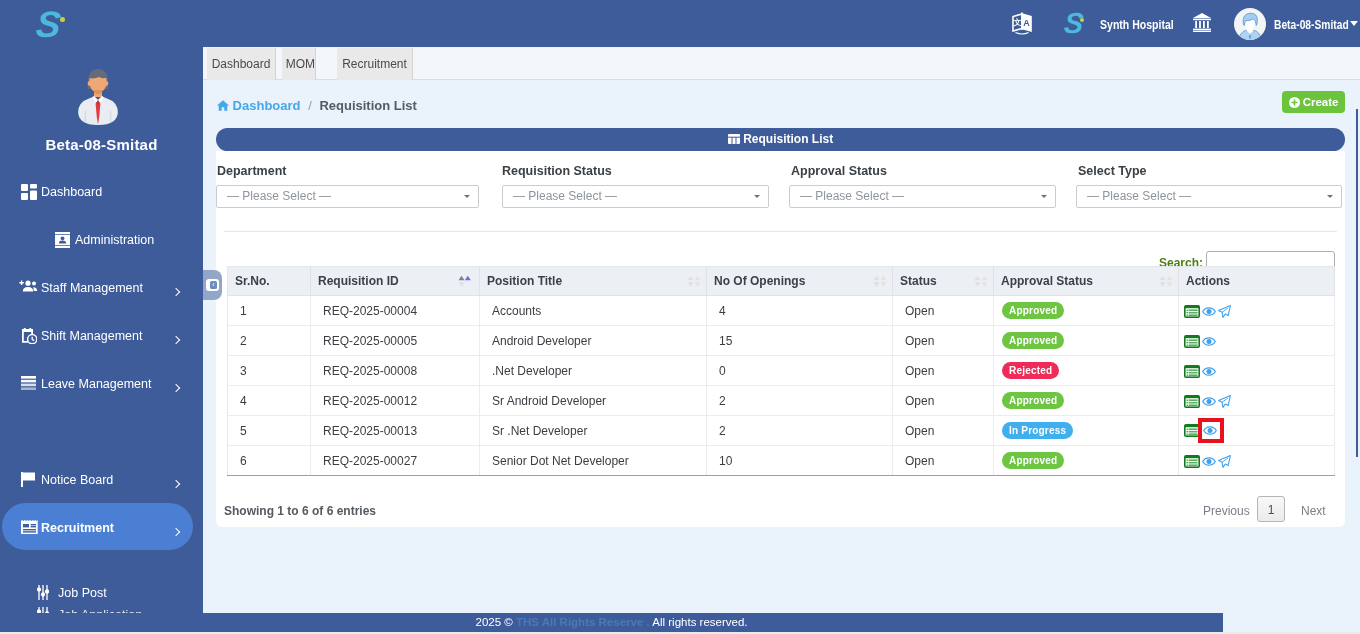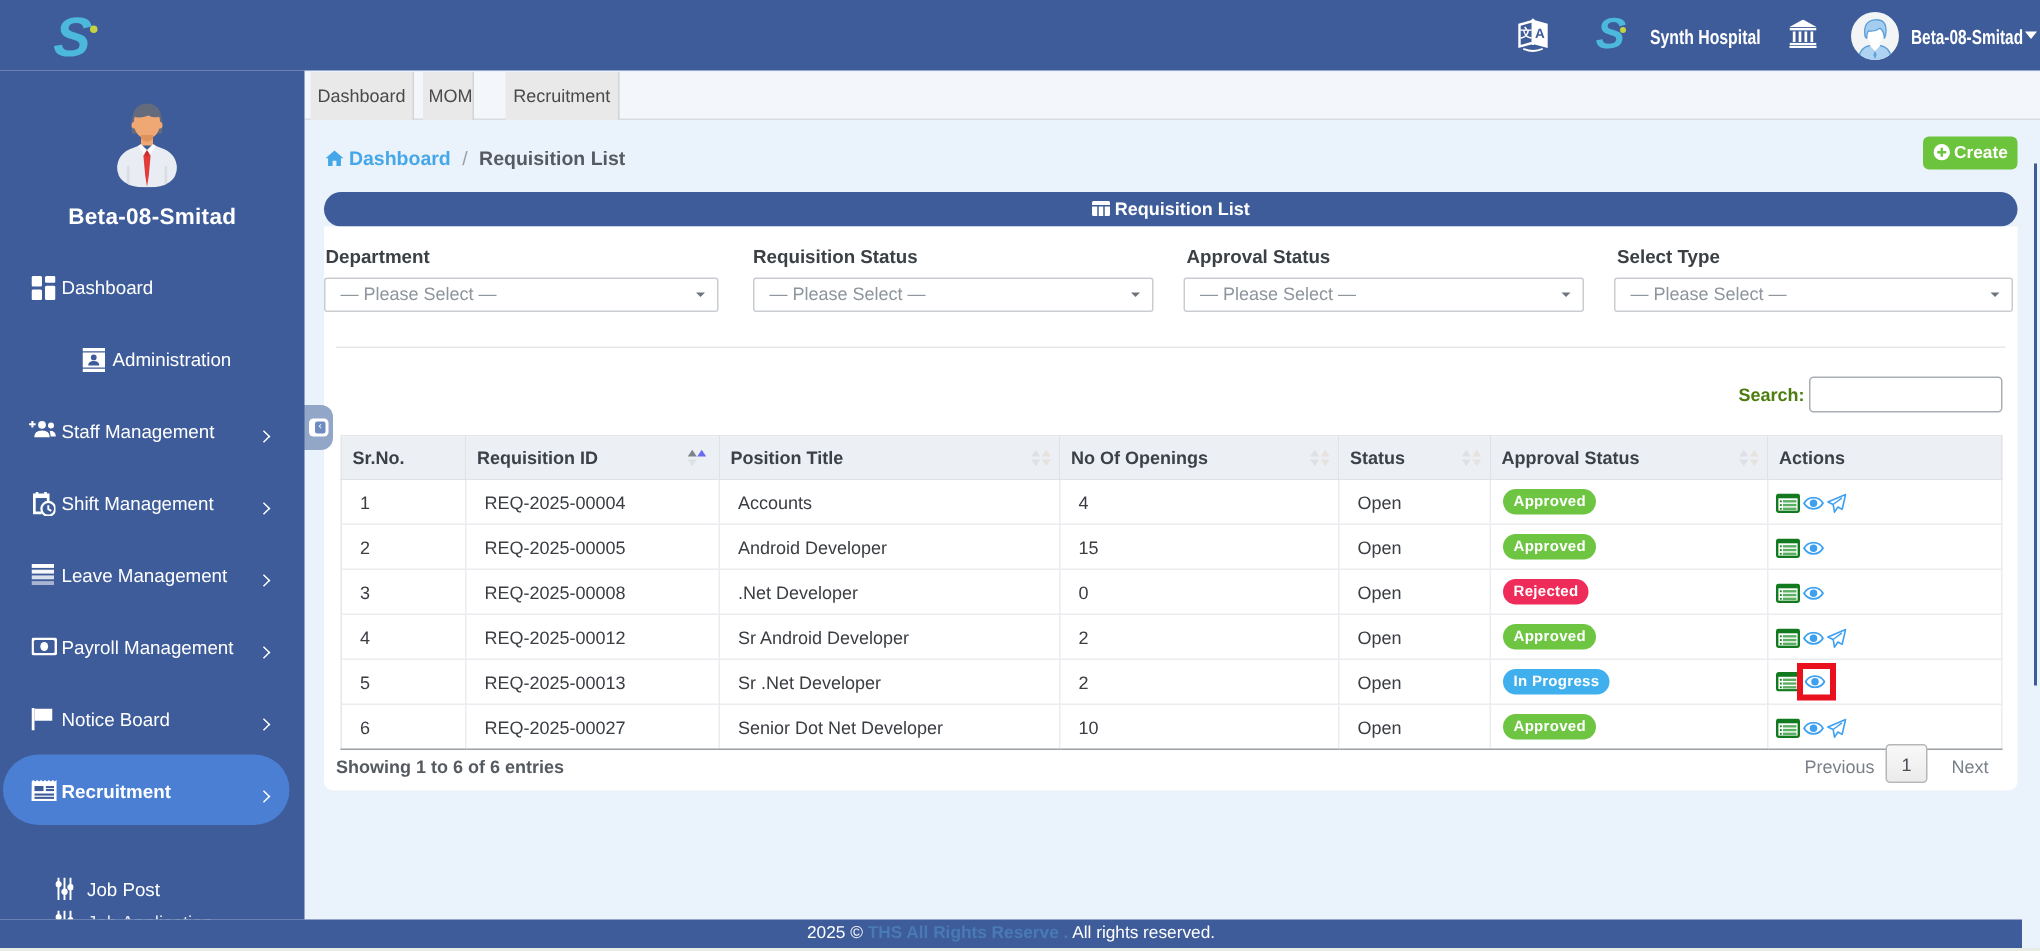--- a/index.html
+++ b/index.html
@@ -36,21 +36,21 @@
   #card { position:absolute; left:13px; top:104px; width:1129px; height:376px; background:#fff; border-radius:0 0 6px 6px; }
 
   .flabel { position:absolute; font-size:12.5px; font-weight:bold; color:#3b4045; }
   .fsel { position:absolute; height:23px; background:#fff; border:1px solid #c9cdd2; border-radius:2px; color:#8e959d; font-size:12px; line-height:21px; padding-left:10px; }
   .fsel .caret { position:absolute; right:8px; top:9px; width:0; height:0; border-left:3px solid transparent; border-right:3px solid transparent; border-top:3.5px solid #6e757c; }
 
   .srch-label { position:absolute; font-size:12px; font-weight:bold; color:#4d7c0f; }
   #srch { position:absolute; border:1px solid #a9aeb3; border-radius:3px; background:#fff; }
 
   
-  table#tbl { position:absolute; left:11px; top:139px; width:1107px; border-collapse:collapse; table-layout:fixed; border-bottom:1px solid #9aa0a5;padding-left:20px; }
+  table#tbl { position:absolute; left:11px; top:115px; width:1107px; border-collapse:collapse; table-layout:fixed; border-bottom:1px solid #9aa0a5;padding-left:20px; }
   #tbl th { background:#eceff3; border:1px solid #dfe2e6; border-top:1px solid #e4e7ea; font-size:12px; font-weight:bold; color:#3c4049; text-align:left; padding:0 0 0 7px; height:29px; position:relative; }
   #tbl td { border:1px solid #eaecef; border-top:none; font-size:12px; color:#3a3d42; padding:0 0 0 12px; height:30px; background:#fff; }
   #tbl th:first-child, #tbl td:first-child { border-left:1px solid #e4e6e9; }
   .sort { position:absolute; right:5px; top:7px; width:14px; height:15px; }
   .pillst { display:inline-block; border-radius:10px; color:#fff; font-size:10px; font-weight:bold; padding:3px 7px 3px 7px; letter-spacing:0.2px; } td.stcell { padding-left:8px !important; }
   .st-ap { background:#6dc542; }
   .st-rj { background:#ee2b59; }
   .st-ip { background:#3fb0ed; }
   .acticons svg { vertical-align:middle; } td.acticons { padding-left:5px !important; } .acticons svg { margin-right:2px; } #tbl tr:last-child td { border-bottom:1px solid #9aa0a5; }
 
@@ -58,21 +58,21 @@
   #pg-prev { position:absolute; left:987px; top:353px; font-size:12px; color:#7a8088; }
   #pg-box { position:absolute; left:1041px; top:345px; width:28px; height:26px; border:1px solid #b6b6b6; border-radius:3px; background:linear-gradient(#f8f8f8,#ebebeb); color:#4a4f55; font-size:12px; text-align:center; line-height:26px; }
   #pg-next { position:absolute; left:1085px; top:353px; font-size:12px; color:#7a8088; }
 
   
   #collapse { position:absolute; left:-14px; top:119px; z-index:3; width:20px; height:30px; background:#92a7c8; border-radius:0 8px 8px 0; }
   #collapse .in { position:absolute; left:4px; top:9px; width:13px; height:12px; background:#fff; border-radius:3px; }
   #collapse .sq { position:absolute; left:4px; top:2px; width:7px; height:8px; background:#6f8cc0; border-radius:1.5px; color:#fff; font-size:7px; line-height:8px; text-align:center; }
 
   
-  #footer { position:absolute; left:0; top:613px; width:1348px; height:19px; background:#3e5c99; color:#fff; font-size:11.5px; text-align:center; line-height:18px; z-index:6; }
+  #footer { position:absolute; left:0; top:613px; width:1223px; height:19px; background:#3e5c99; color:#fff; font-size:11.5px; text-align:center; line-height:18px; z-index:6; }
   #footer .lnk { color:#497ab4; font-weight:bold; }
   #strip { position:absolute; left:0; top:632px; width:1360px; height:2px; background:#e7ece5; }
   #sbar { position:absolute; left:1356px; top:109px; width:2px; height:348px; background:#3e5c99; z-index:7; }
 </style>
 </head>
 <body>
 
 <div id="header">
   <div class="abs slogo" style="left:36px; top:4px; font-size:37px; transform:skewX(-5deg);">S</div>
   <div class="abs" style="left:60px; top:17px; width:5px; height:5px; border-radius:50%; background:#c6d341;"></div>
@@ -193,29 +193,20 @@
     <span class="ar"><span class="chev"></span></span>
   </div>
   <div class="mi" style="top:327px;">
     <span class="ic"><svg width="15" height="14" viewBox="0 0 15 14" fill="#fff">
           <rect x="0" y="0" width="15" height="2.6"></rect>
           <rect x="0" y="3.8" width="15" height="2.6" opacity="0.95"></rect>
           <rect x="0" y="7.6" width="15" height="2.6" opacity="0.8"></rect>
           <rect x="0" y="11.4" width="15" height="2.6" opacity="0.55"></rect>
         </svg></span>
     <span class="lb">Leave Management</span>
-    <span class="ar"><span class="chev"></span></span>
-  </div>
-  <div class="mi" style="top:375px;">
-    <span class="ic"><svg width="17" height="12" viewBox="0 0 17 12">
-          <rect x="0" y="0" width="17" height="12" rx="1.5" fill="#fff"></rect>
-          <rect x="1.6" y="1.6" width="13.8" height="8.8" rx="1" fill="#3e5c99"></rect>
-          <ellipse cx="8.5" cy="6" rx="2.6" ry="3" fill="#fff"></ellipse>
-        </svg></span>
-    <span class="lb">Payroll Management</span>
     <span class="ar"><span class="chev"></span></span>
   </div>
   <div class="mi" style="top:423px;">
     <span class="ic"><svg width="14" height="15" viewBox="0 0 14 15" fill="#fff">
           <rect x="0" y="0" width="2" height="15"></rect>
           <path d="M2 0.5 h12 v8 h-12 z"></path>
         </svg></span>
     <span class="lb">Notice Board</span>
     <span class="ar"><span class="chev"></span></span>
   </div>

